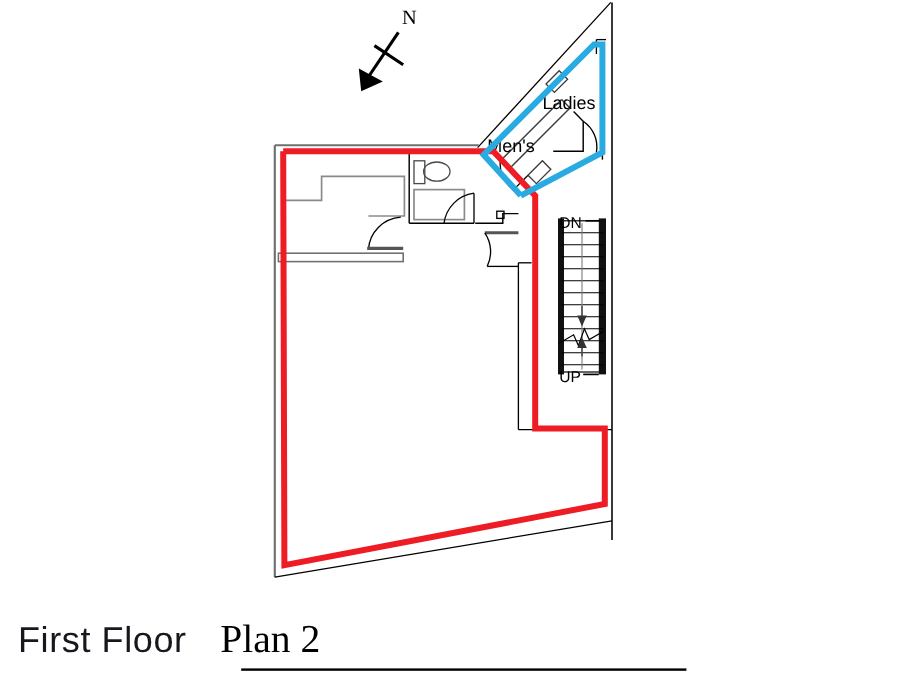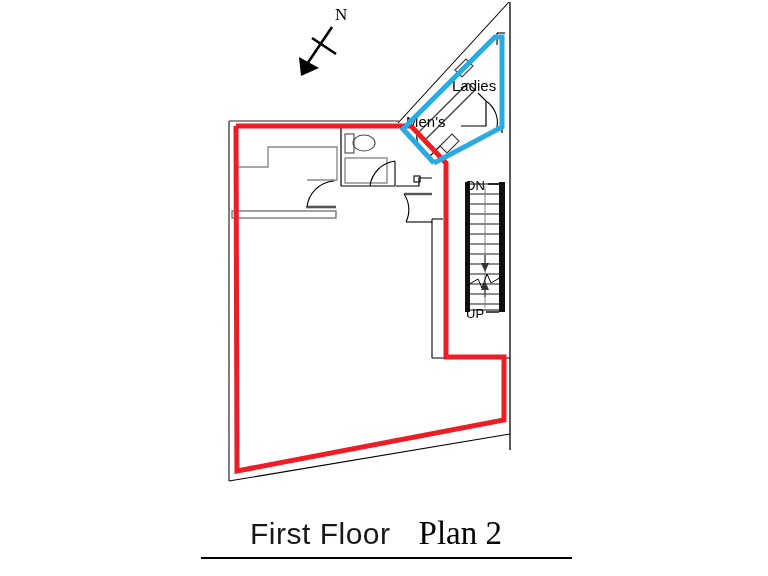--- a/index.html
+++ b/index.html
@@ -36,24 +36,24 @@
     font-size: 13px;
     fill: #000000;
   }
   .lbl-north {
     font-family: "Liberation Serif", serif;
     font-size: 17px;
     fill: #000000;
   }
   .title-row {
     position: absolute;
-    left: 0;
+    left: 15px;
     top: 515px;
     width: 752px;
-    text-align: center;
+    text-align: left;
     white-space: nowrap;
   }
   .title-first-floor {
     font-family: "Liberation Sans", sans-serif;
     font-size: 30px;
     color: #16181d;
     letter-spacing: 0.5px;
   }
   .title-plan {
     font-family: "Liberation Serif", serif;

